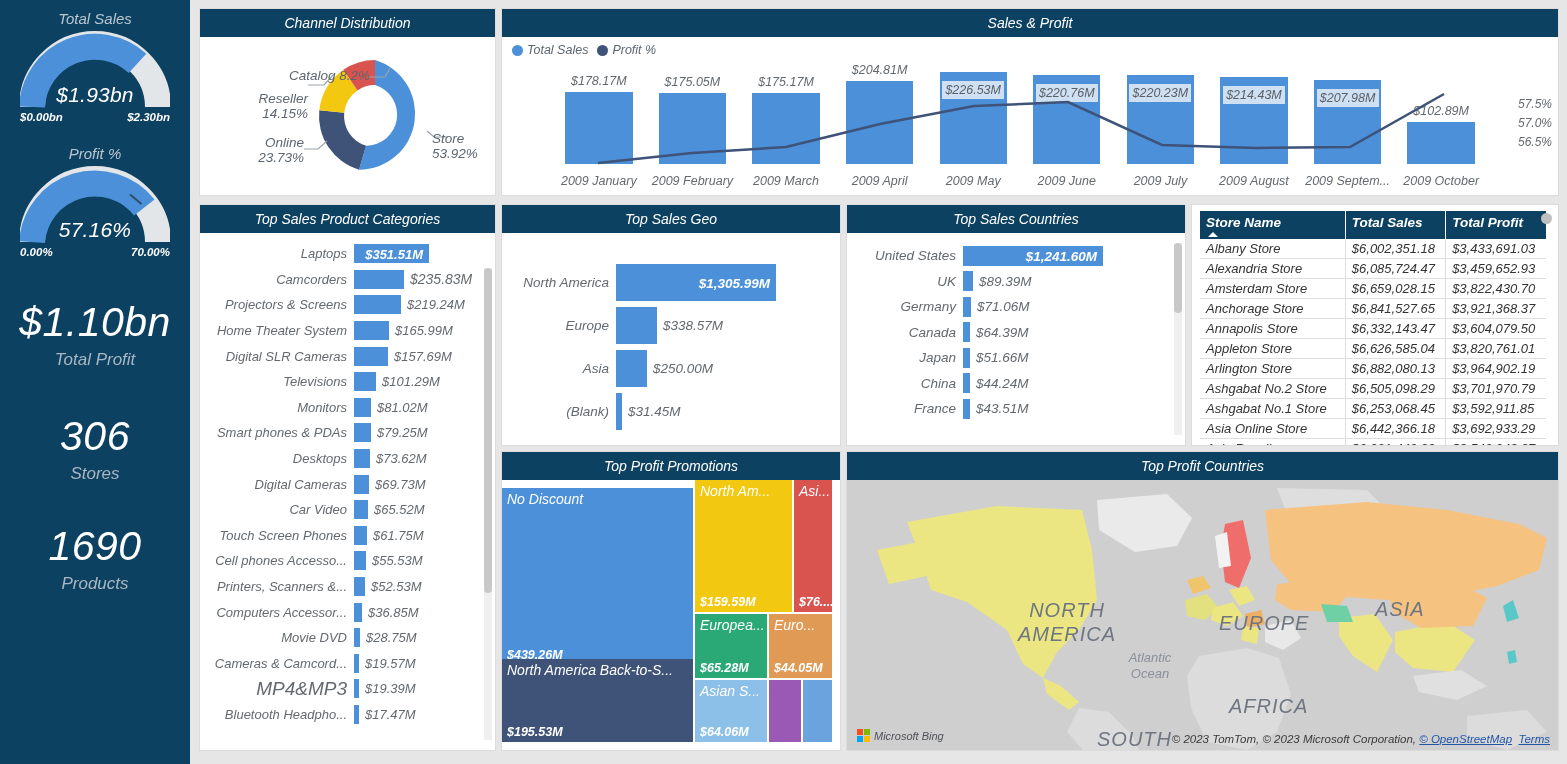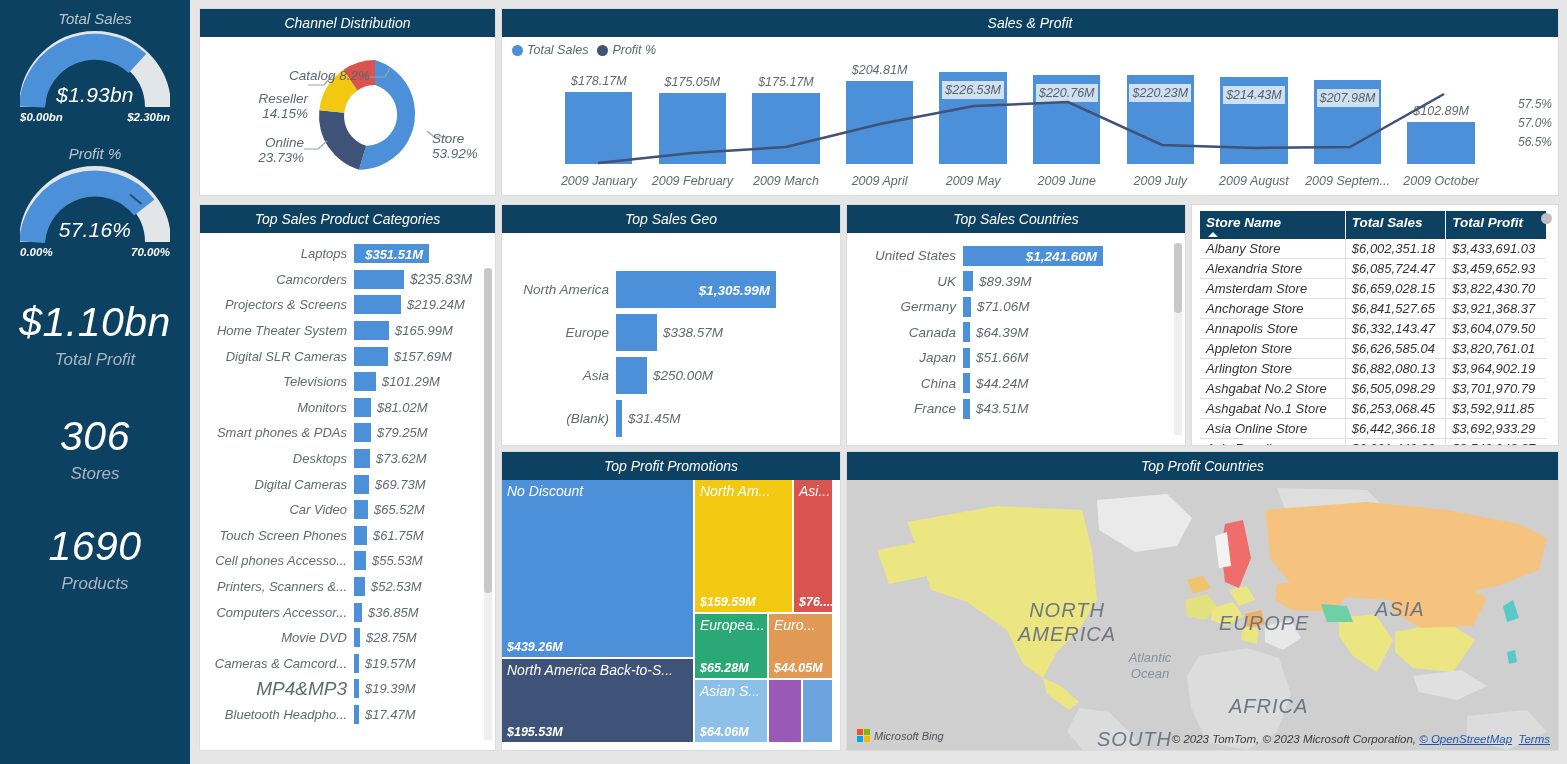--- a/index.html
+++ b/index.html
@@ -38,21 +38,21 @@
     height: 28px; line-height: 28px; text-align: center; font-weight: 400;
   }
   .panel-body { position: relative; width: 100%; height: calc(100% - 28px); }
 
   
   .donut-labels { position: absolute; inset: 0; }
   .dl { position: absolute; color: #5c6670; font-size: 13.5px; line-height: 15px; }
   .legend { position: absolute; left: 10px; top: 6px; display: flex; gap: 9px; align-items: center; }
   .lg { display: flex; align-items: center; gap: 4px; color: #5c6670; font-size: 12.5px; }
   .dot { width: 11px; height: 11px; border-radius: 50%; display: inline-block; }
-  .cols { position: absolute; left: 50px; right: 70px; top: 30px; bottom: 0; display: flex; }
+  .cols { position: absolute; left: 50px; right: 70px; top: 30px; bottom: 0; display: flex; justify-content: center; }
   .col { flex: 1; position: relative; }
   .bar {
     position: absolute; left: 14%; width: 72%; bottom: 31px;
     background: #4b90d9;
   }
   .bar-lbl-out {
     position: absolute; left: 0; right: 0; text-align: center;
     color: #63696e; font-size: 12.5px; white-space: nowrap;
   }
   .bar-lbl-in {
@@ -432,21 +432,21 @@
           </div>
         </div>
       <div class="vtrack" style="top:35px;bottom:10px;"></div>
       <div class="vscroll" style="top:35px;height:325px;"></div>
     </div>
   </div>
 
   <div class="panel" style="left:502px;top:205px;width:338px;height:240px;">
     <div class="panel-hd">Top Sales Geo</div>
     <div class="panel-body">
-      <div class="hbars" id="geo-bars" style="padding-top:35px">
+      <div class="hbars" id="geo-bars" style="padding-top:28px">
           <div class="hrow" style="height: 43px;">
             <div class="hlabel" style="width: 108px; font-size: 13.5px;">North America</div>
             <div class="hbarbox">
               <div class="hbar" style="width: 160px; height: 37px;"></div>
               <div class="hval inside" style="font-size: 13.5px; left: 0px; width: 154px;">$1,305.99M</div>
             </div>
           </div>
           <div class="hrow" style="height: 43px;">
             <div class="hlabel" style="width: 108px; font-size: 13.5px;">Europe</div>
             <div class="hbarbox">
@@ -607,21 +607,21 @@
         </table>
       </div>
       <div class="tbl-scroll-dot"></div>
     </div>
   </div>
 
   <div class="panel" style="left:502px;top:452px;width:338px;height:298px;">
     <div class="panel-hd">Top Profit Promotions</div>
     <div class="panel-body">
       <div class="tm" id="treemap">
-          <div class="tmcell" style="left: 0px; top: 0px; width: 191px; height: 177px; background: rgb(75, 144, 217);">
+          <div class="tmcell" style="left: 0px; top: 8px; width: 191px; height: 177px; background: rgb(75, 144, 217);">
             <div class="tmname">No Discount</div>
             <div class="tmval">$439.26M</div>
           </div>
           <div class="tmcell" style="left: 0px; top: 179px; width: 191px; height: 83px; background: rgb(63, 82, 120);">
             <div class="tmname">North America Back-to-S...</div>
             <div class="tmval">$195.53M</div>
           </div>
           <div class="tmcell" style="left: 193px; top: 0px; width: 97px; height: 132px; background: rgb(242, 200, 17);">
             <div class="tmname">North Am...</div>
             <div class="tmval">$159.59M</div>

